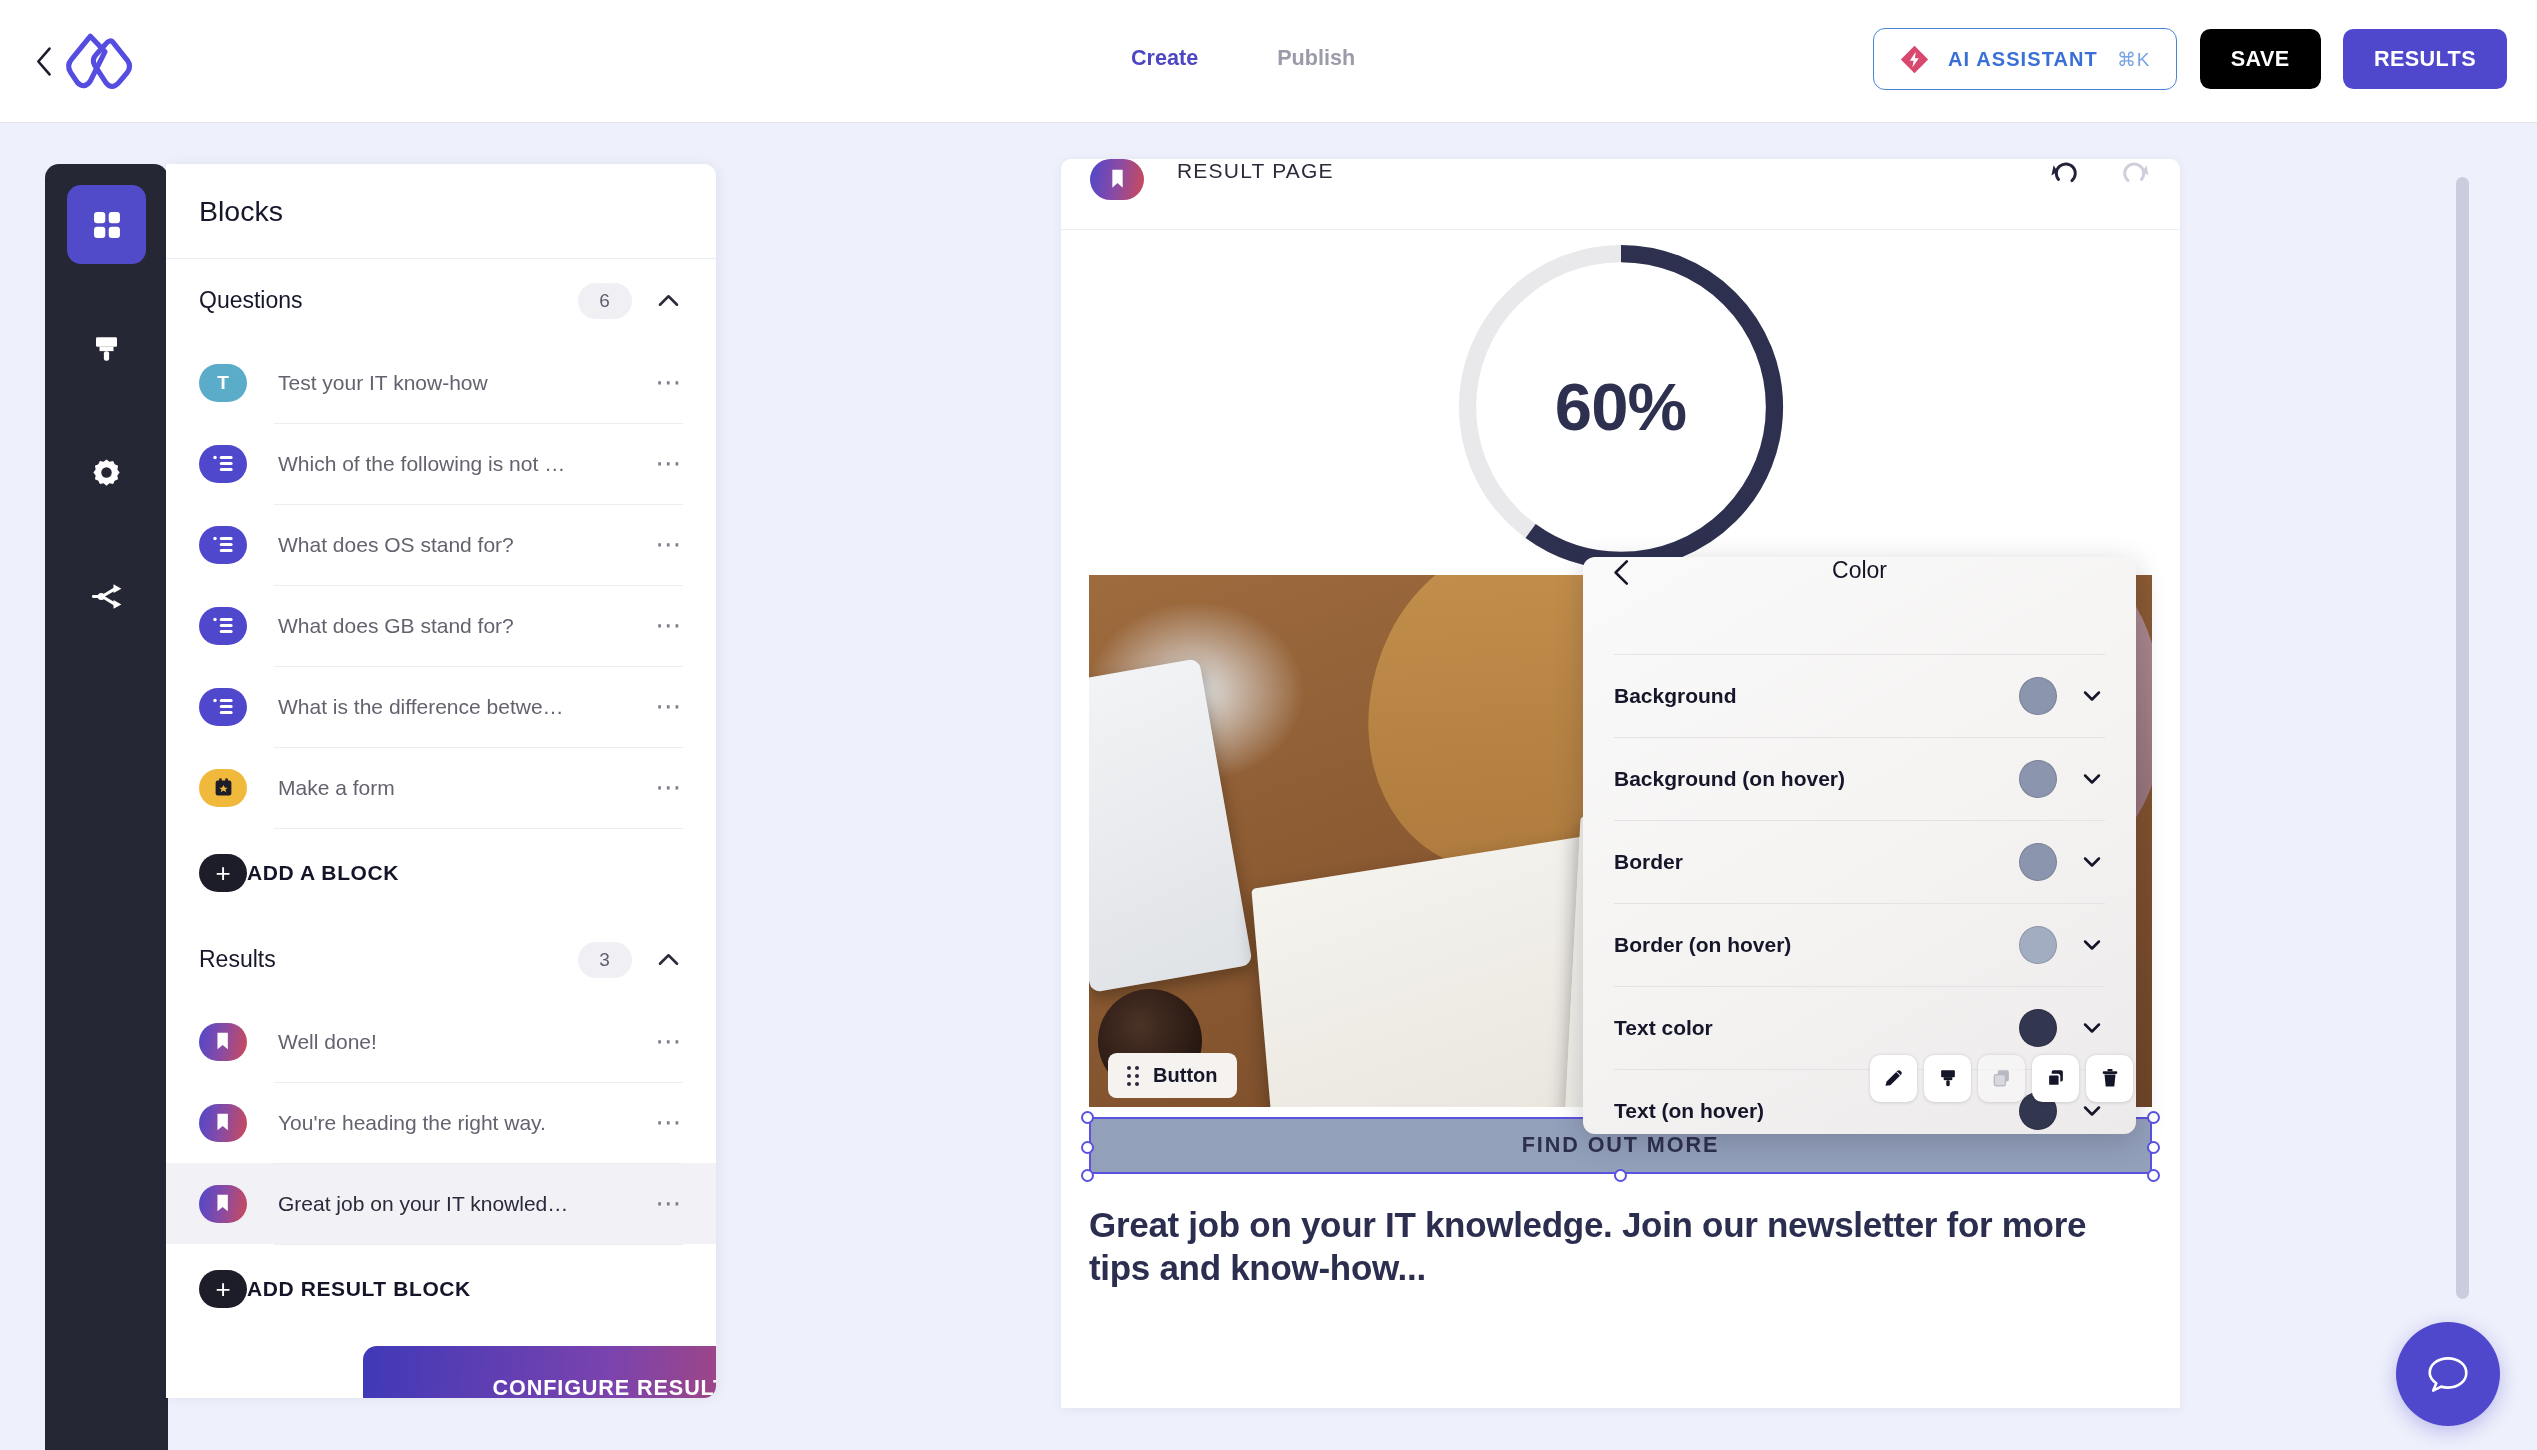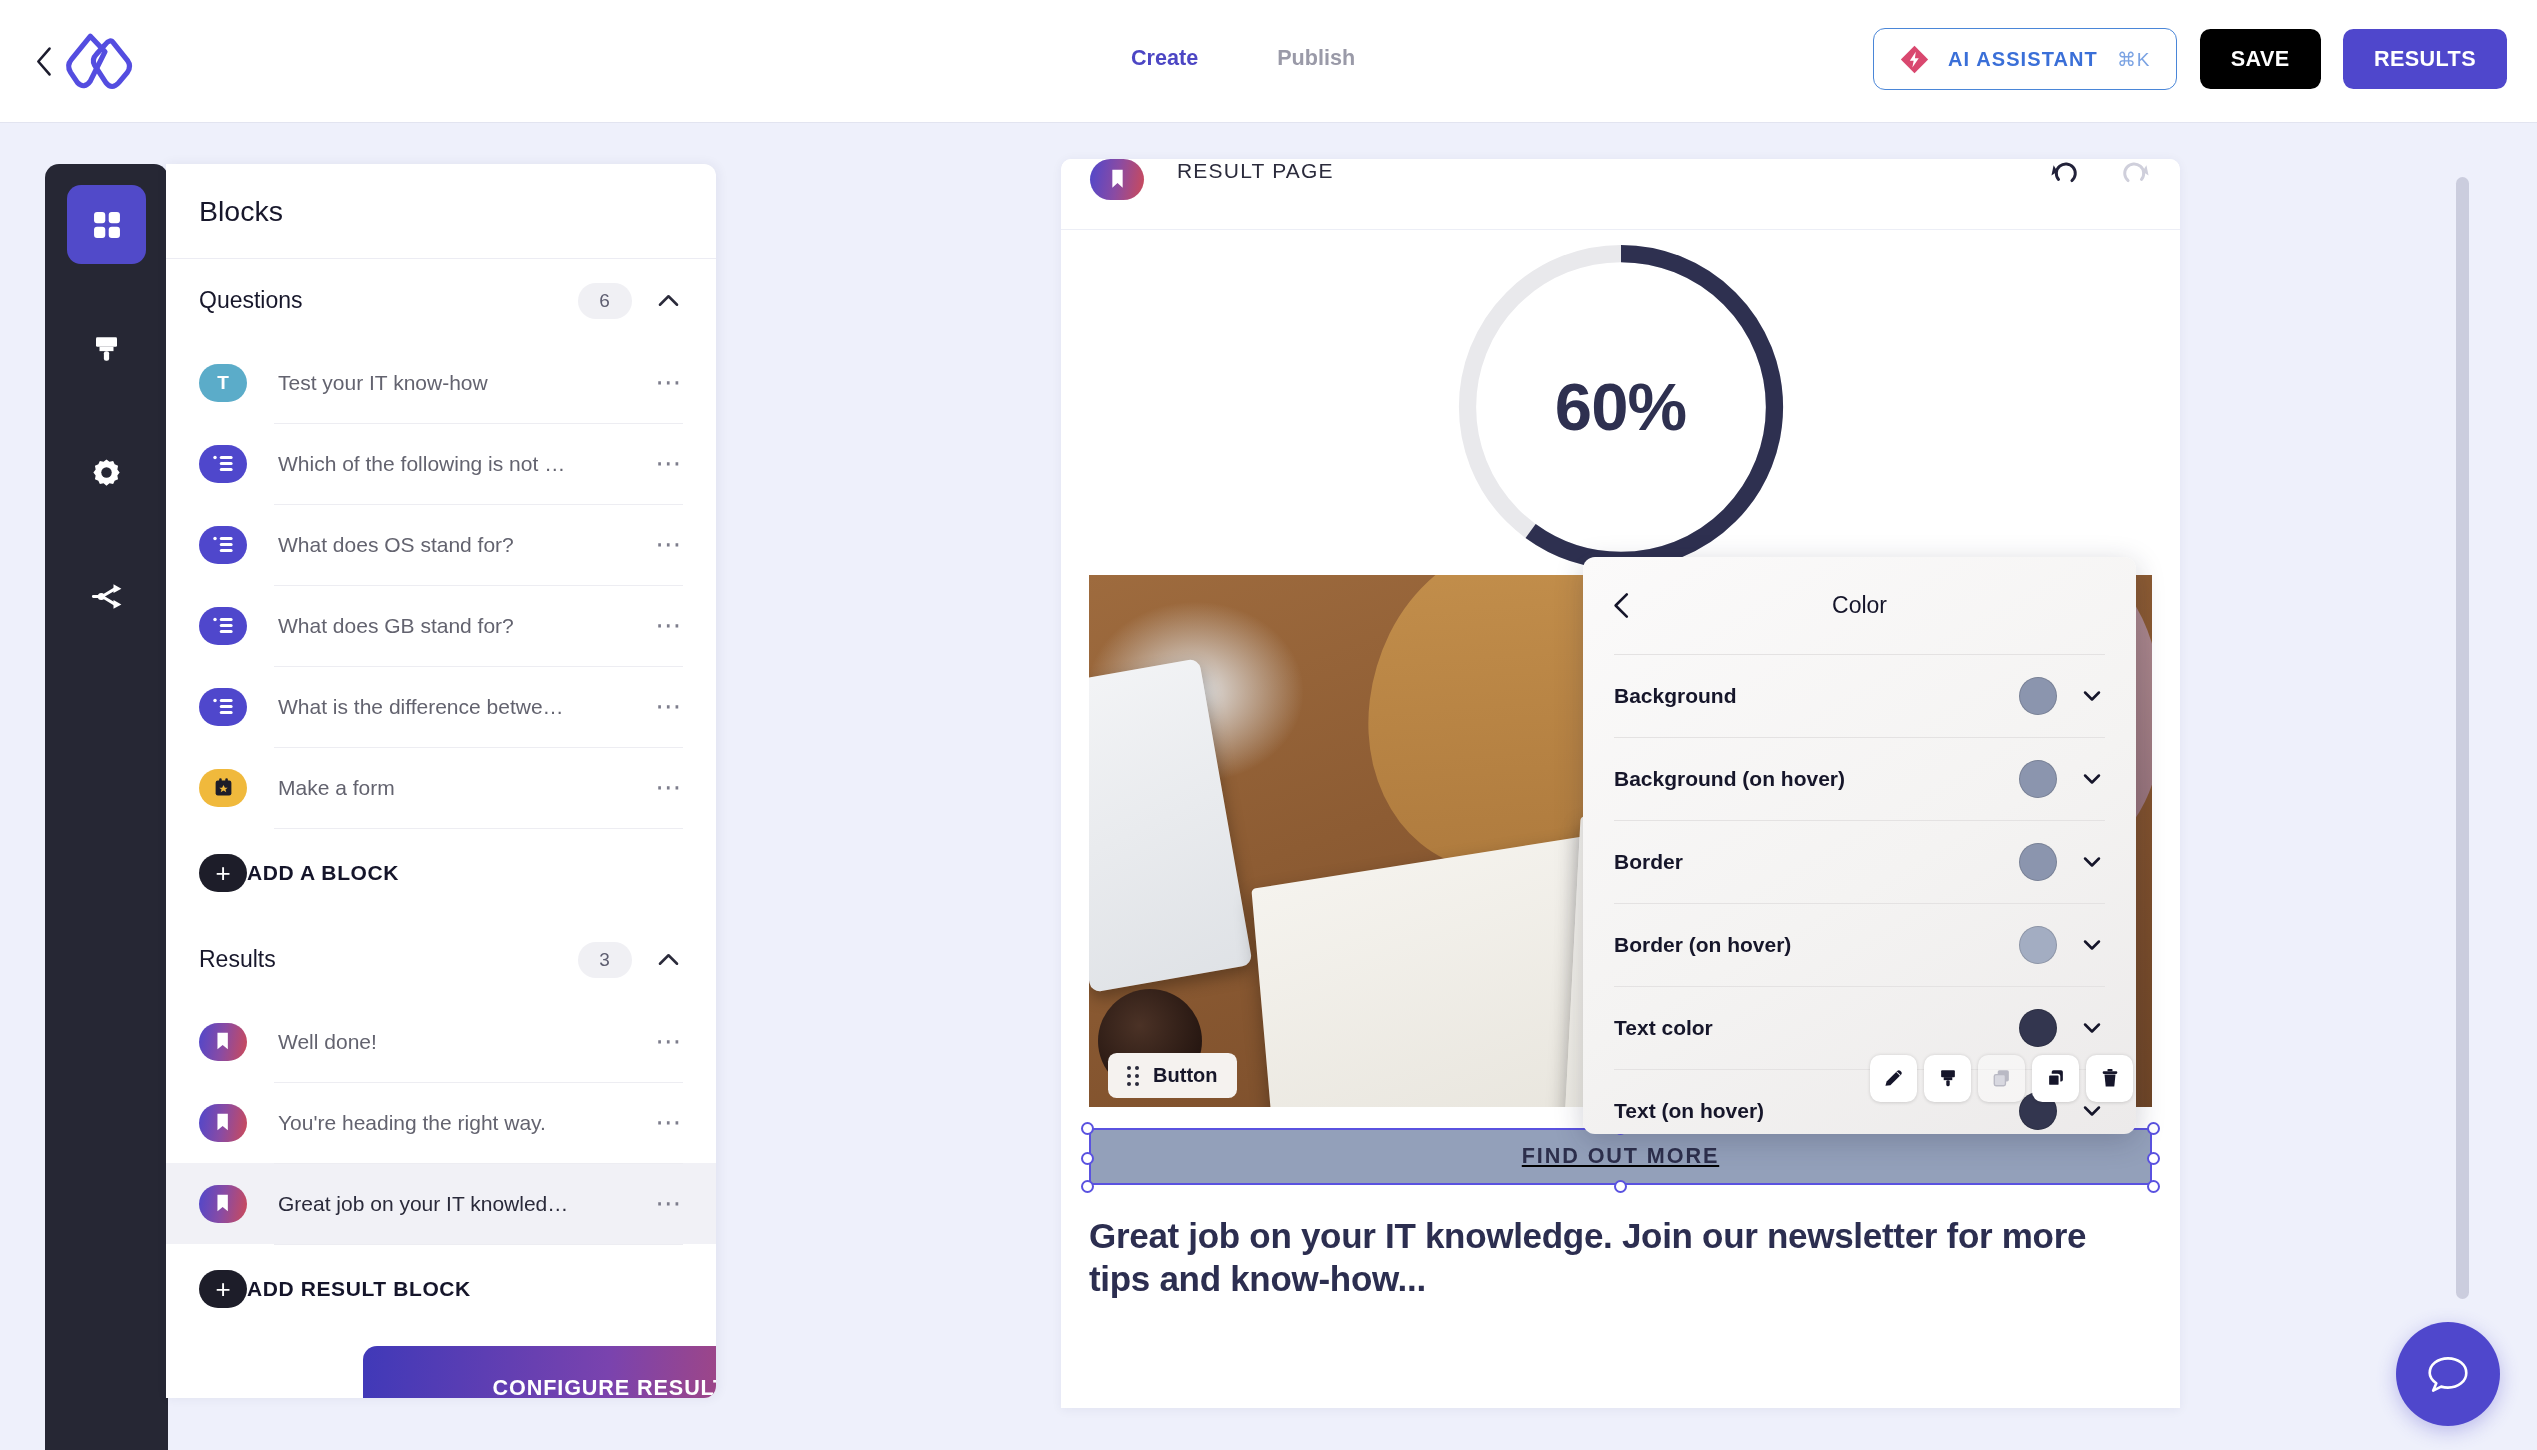--- a/index.html
+++ b/index.html
@@ -271,21 +271,21 @@
   .el-toolbar {
     position: absolute; right: 19px; bottom: 5.2px; display: flex; gap: 7px; z-index: 6;
   }
   .tb-btn {
     width: 47px; height: 47px; border-radius: 10.4px; background: #ffffff;
     display: flex; align-items: center; justify-content: center; cursor: pointer;
     box-shadow: 0 0.9px 3.5px rgba(0,0,0,0.14);
   }
   .tb-btn.disabled { background: rgba(255,255,255,0.45); }
 
-  .find-btn-wrap { position: relative; width: 1063px; margin: 12px auto; padding-top: 8.6px; text-decoration: underline; }
+  .find-btn-wrap { position: relative; width: 1063px; margin: 1px auto; padding-top: 8.6px; }
   .find-btn {
     height: 57px; width: 100%; background: #93a0ba; border: 2.6px solid #5a52e0;
     color: #2d2f4c; font-size: 21.6px; font-weight: bold; letter-spacing: 1.9px;
     display: flex; align-items: center; justify-content: center; cursor: pointer;
   }
   .handle {
     position: absolute; width: 13px; height: 13px; border-radius: 50%;
     background: #fff; border: 2.6px solid #5a52e0; cursor: pointer;
   }
   .h-tl { left: -7.8px; top: 2.6px; } .h-tc { left: 525px; top: 2.6px; } .h-tr { right: -7.8px; top: 2.6px; }
@@ -298,21 +298,21 @@
   }
 
   
   .color-pop {
     position: absolute; left: 1583px; top: 557px; width: 553px; height: 577px;
     background: linear-gradient(150deg, #fbfafa 0%, #f4f3f2 55%, #eceaea 100%);
     border-radius: 12px; box-shadow: 0 7px 29px rgba(30,30,60,0.22);
     overflow: hidden;
   }
   .pop-header {
-    height: 97px; display: flex; align-items: center; padding: 0 24px; position: relative;
+    height: 97px; display: flex; align-items: flex-start; padding: 0 24px; position: relative;
   }
   .pop-back { width: 31px; height: 31px; cursor: pointer; }
   .pop-title {
     position: absolute; left: 0; right: 0; text-align: center;
     font-size: 23px; color: #15152a;
   }
   .pop-row {
     height: 83px; margin: 0 31px; display: flex; align-items: center;
     border-top: 0.9px solid #e4e2e2;
   }

